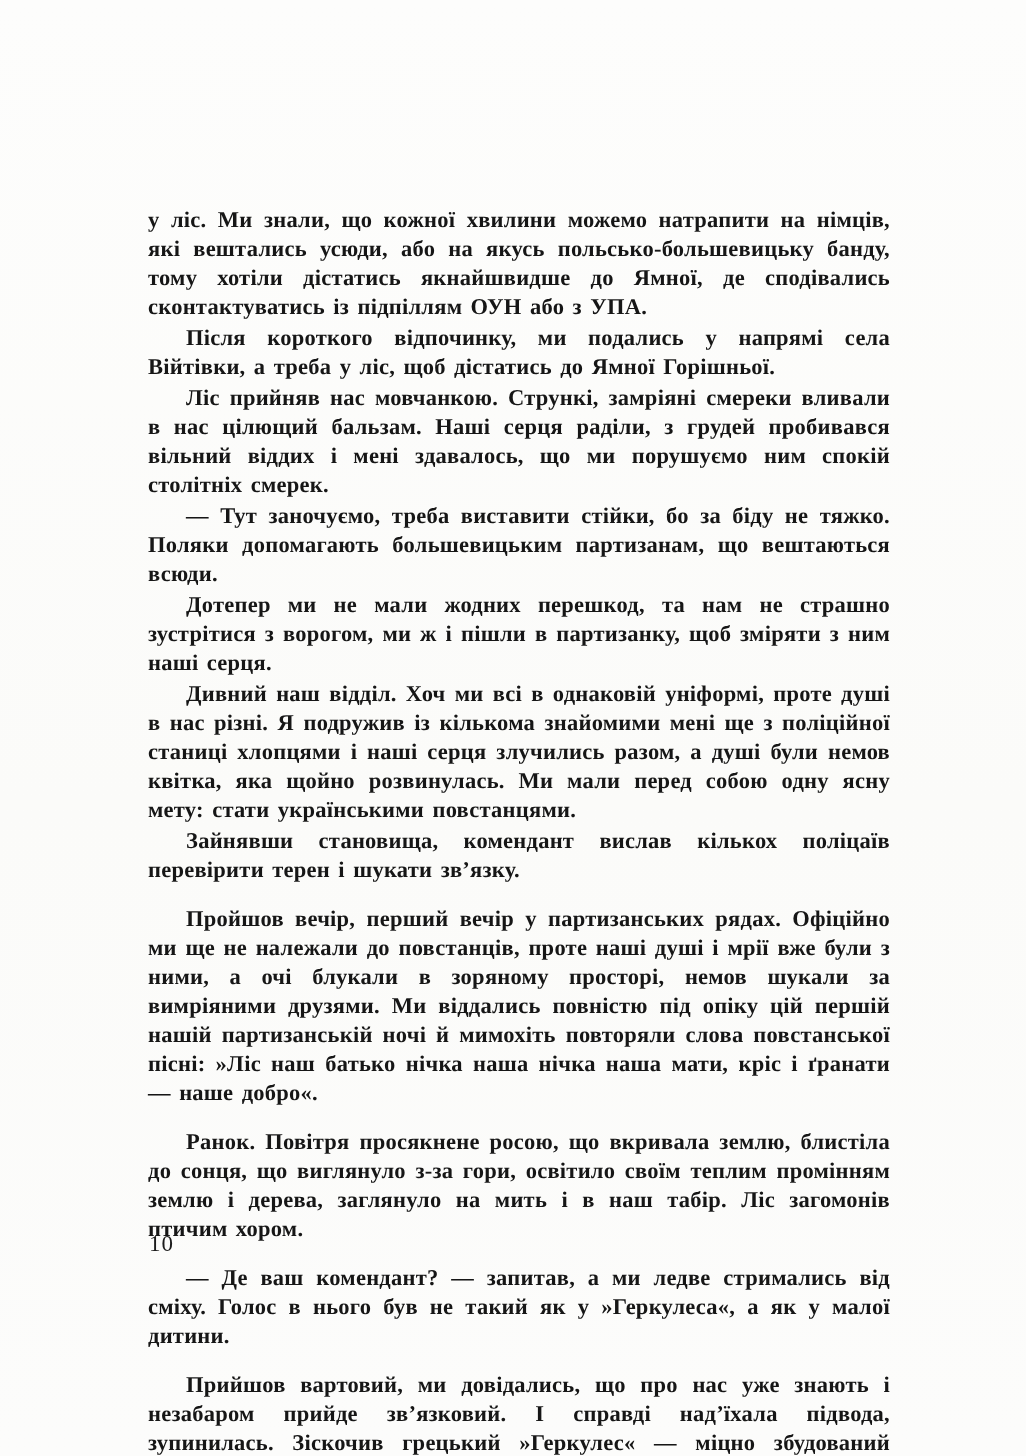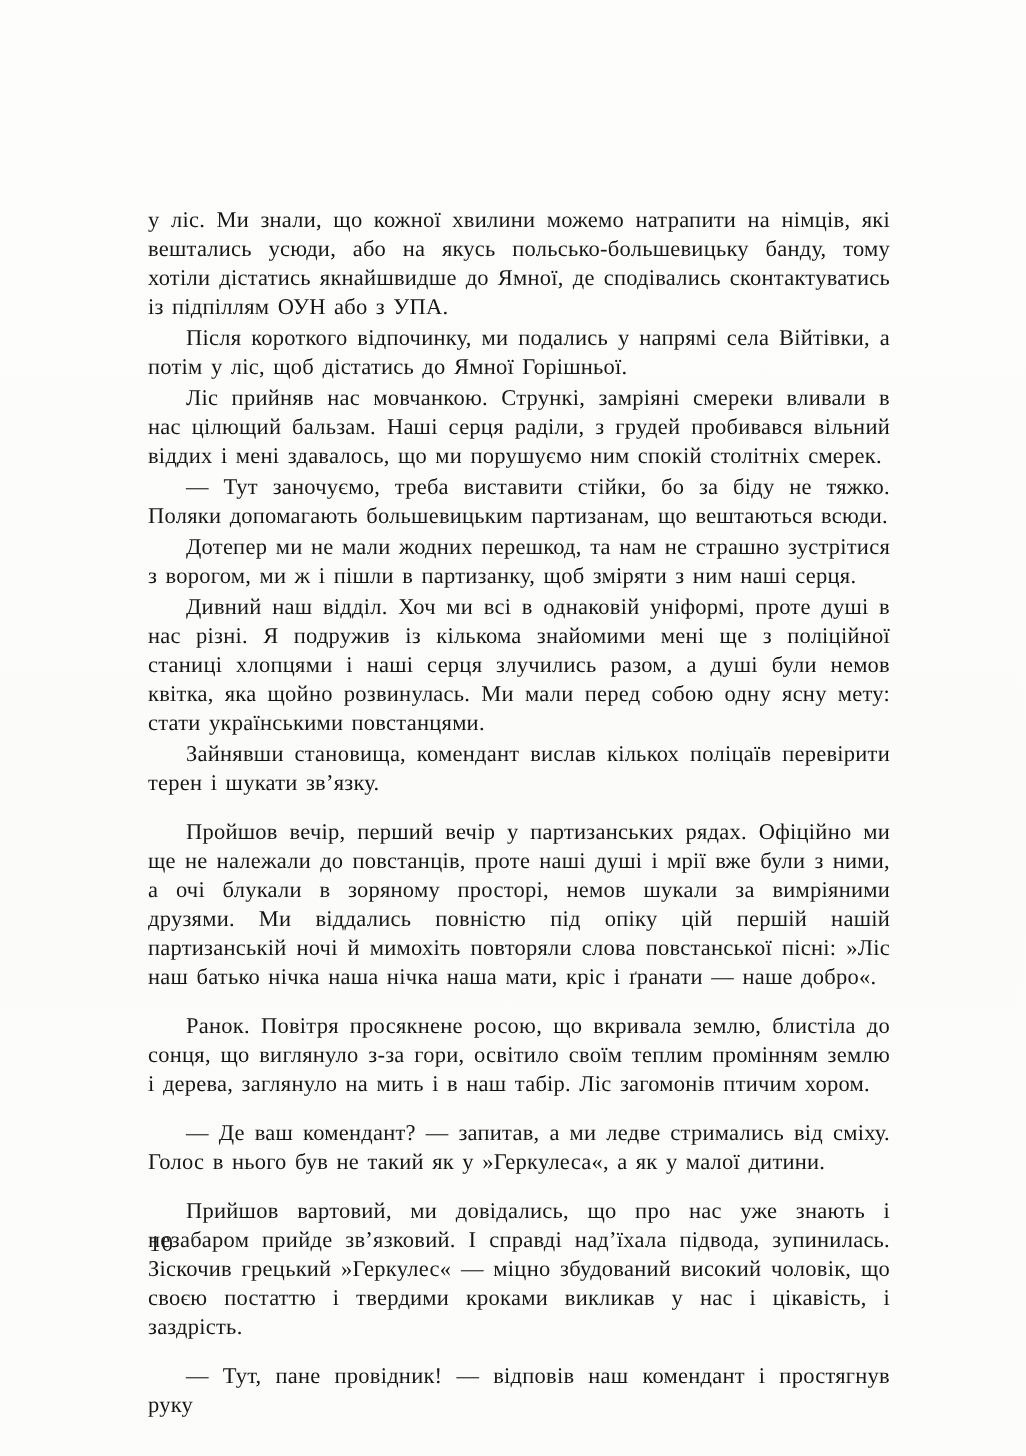--- a/index.html
+++ b/index.html
@@ -24,20 +24,21 @@
     font-size: 22.5px;
     line-height: 29px;
     text-align: justify;
     letter-spacing: 0.25px;
     word-spacing: 2.5px;
     text-rendering: geometricPrecision;
   }
   .text-block p {
     margin: 0 0 2px 0;
     text-indent: 38px;
+    font-weight: bold;
   }
   .text-block p.no-indent {
     text-indent: 0;
   }
   .text-block p.gap {
     margin-top: 20px;
   }
   .page-number {
     position: absolute;
     left: 149px;
@@ -47,21 +48,21 @@
     color: #1c1c1c;
   }
 </style>
 </head>
 <body>
 
 <div class="scan-page">
 
   <div class="text-block">
     <p class="no-indent">у ліс. Ми знали, що кожної хвилини можемо натрапити на німців, які вештались усюди, або на якусь польсько-большевицьку банду, тому хотіли дістатись якнайшвидше до Ямної, де сподівались сконтактуватись із підпіллям ОУН або з УПА.</p>
-    <p>Після короткого відпочинку, ми подались у напрямі села Війтівки, а потім у ліс, щоб дістатись до Ямної Горішньої.</p>
+    <p>Після короткого відпочинку, ми подались у напрямі села Війтівки, а треба у ліс, щоб дістатись до Ямної Горішньої.</p>
     <p>Ліс прийняв нас мовчанкою. Стрункі, замріяні смереки вливали в нас цілющий бальзам. Наші серця раділи, з грудей пробивався вільний віддих і мені здавалось, що ми порушуємо ним спокій столітніх смерек.</p>
     <p>— Тут заночуємо, треба виставити стійки, бо за біду не тяжко. Поляки допомагають большевицьким партизанам, що вештаються всюди.</p>
     <p>Дотепер ми не мали жодних перешкод, та нам не страшно зустрітися з ворогом, ми ж і пішли в партизанку, щоб зміряти з ним наші серця.</p>
     <p>Дивний наш відділ. Хоч ми всі в однаковій уніформі, проте душі в нас різні. Я подружив із кількома знайомими мені ще з поліційної станиці хлопцями і наші серця злучились разом, а душі були немов квітка, яка щойно розвинулась. Ми мали перед собою одну ясну мету: стати українськими повстанцями.</p>
     <p>Зайнявши становища, комендант вислав кількох поліцаїв перевірити терен і шукати зв’язку.</p>
     <p class="gap">Пройшов вечір, перший вечір у партизанських рядах. Офіційно ми ще не належали до повстанців, проте наші душі і мрії вже були з ними, а очі блукали в зоряному просторі, немов шукали за вимріяними друзями. Ми віддались повністю під опіку цій першій нашій партизанській ночі й мимохіть повторяли слова повстанської пісні: »Ліс наш батько нічка наша нічка наша мати, кріс і ґранати — наше добро«.</p>
     <p class="gap">Ранок. Повітря просякнене росою, що вкривала землю, блистіла до сонця, що виглянуло з-за гори, освітило своїм теплим промінням землю і дерева, заглянуло на мить і в наш табір. Ліс загомонів птичим хором.</p>
     <p class="gap">— Де ваш комендант? — запитав, а ми ледве стримались від сміху. Голос в нього був не такий як у »Геркулеса«, а як у малої дитини.</p>
     <p class="gap">Прийшов вартовий, ми довідались, що про нас уже знають і незабаром прийде зв’язковий. І справді над’їхала підвода, зупинилась. Зіскочив грецький »Геркулес« — міцно збудований високий чоловік, що своєю постаттю і твердими кроками викликав у нас і цікавість, і заздрість.</p>
     <p class="gap">— Тут, пане провідник! — відповів наш комендант і простягнув руку</p>

